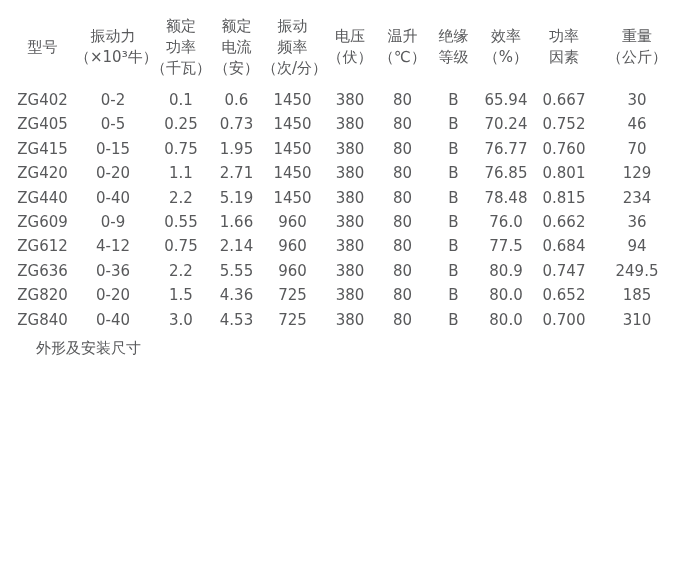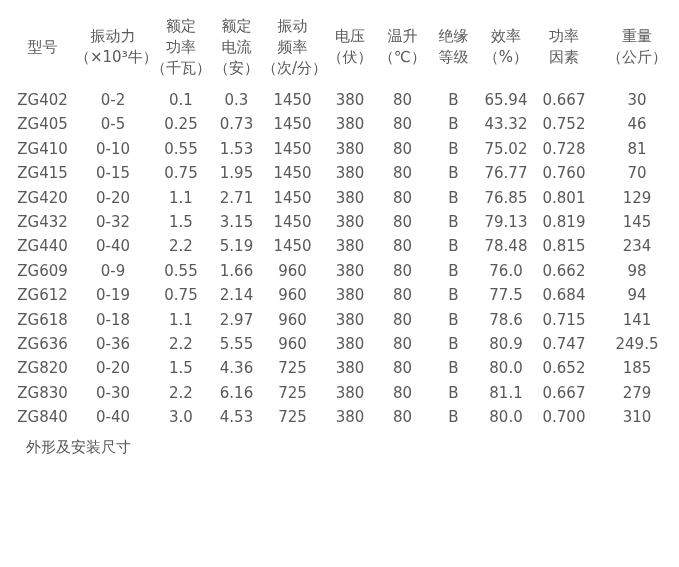--- a/index.html
+++ b/index.html
@@ -45,24 +45,25 @@
   }
   table.spec-table tbody td {
     height: 24.4px;
     line-height: 24.4px;
   }
   table.spec-table th:first-child,
   table.spec-table td:first-child {
     padding-left: 10px;
   }
   .footer-note {
-    margin: 7px 0 0 26px;
+    margin: 7px 0 0 36px;
     font-size: 15px;
     line-height: 21px;
     color: #58595b;
+    font-family: Liberation Mono, monospace;
   }
 </style>
 </head>
 <body>
 
 <div class="page">
 
   <table class="spec-table">
     <colgroup>
       <col style="width:75px">
@@ -125,54 +126,41 @@
             <span class="hline">重量</span>
             <span class="hline">（公斤）</span>
           </th>
         </tr>
     </thead>
     <tbody id="table-body">
         <tr>
           <td>ZG402</td>
           <td>0-2</td>
           <td>0.1</td>
-          <td>0.3</td>
+          <td>0.6</td>
           <td>1450</td>
           <td>380</td>
           <td>80</td>
           <td>B</td>
           <td>65.94</td>
           <td>0.667</td>
           <td>30</td>
         </tr>
         <tr>
           <td>ZG405</td>
           <td>0-5</td>
           <td>0.25</td>
           <td>0.73</td>
           <td>1450</td>
           <td>380</td>
           <td>80</td>
           <td>B</td>
-          <td>43.32</td>
+          <td>70.24</td>
           <td>0.752</td>
           <td>46</td>
-        </tr>
-        <tr>
-          <td>ZG410</td>
-          <td>0-10</td>
-          <td>0.55</td>
-          <td>1.53</td>
-          <td>1450</td>
-          <td>380</td>
-          <td>80</td>
-          <td>B</td>
-          <td>75.02</td>
-          <td>0.728</td>
-          <td>81</td>
         </tr>
         <tr>
           <td>ZG415</td>
           <td>0-15</td>
           <td>0.75</td>
           <td>1.95</td>
           <td>1450</td>
           <td>380</td>
           <td>80</td>
           <td>B</td>
@@ -185,33 +173,20 @@
           <td>0-20</td>
           <td>1.1</td>
           <td>2.71</td>
           <td>1450</td>
           <td>380</td>
           <td>80</td>
           <td>B</td>
           <td>76.85</td>
           <td>0.801</td>
           <td>129</td>
-        </tr>
-        <tr>
-          <td>ZG432</td>
-          <td>0-32</td>
-          <td>1.5</td>
-          <td>3.15</td>
-          <td>1450</td>
-          <td>380</td>
-          <td>80</td>
-          <td>B</td>
-          <td>79.13</td>
-          <td>0.819</td>
-          <td>145</td>
         </tr>
         <tr>
           <td>ZG440</td>
           <td>0-40</td>
           <td>2.2</td>
           <td>5.19</td>
           <td>1450</td>
           <td>380</td>
           <td>80</td>
           <td>B</td>
@@ -223,47 +198,34 @@
           <td>ZG609</td>
           <td>0-9</td>
           <td>0.55</td>
           <td>1.66</td>
           <td>960</td>
           <td>380</td>
           <td>80</td>
           <td>B</td>
           <td>76.0</td>
           <td>0.662</td>
-          <td>98</td>
+          <td>36</td>
         </tr>
         <tr>
           <td>ZG612</td>
-          <td>0-19</td>
+          <td>4-12</td>
           <td>0.75</td>
           <td>2.14</td>
           <td>960</td>
           <td>380</td>
           <td>80</td>
           <td>B</td>
           <td>77.5</td>
           <td>0.684</td>
           <td>94</td>
-        </tr>
-        <tr>
-          <td>ZG618</td>
-          <td>0-18</td>
-          <td>1.1</td>
-          <td>2.97</td>
-          <td>960</td>
-          <td>380</td>
-          <td>80</td>
-          <td>B</td>
-          <td>78.6</td>
-          <td>0.715</td>
-          <td>141</td>
         </tr>
         <tr>
           <td>ZG636</td>
           <td>0-36</td>
           <td>2.2</td>
           <td>5.55</td>
           <td>960</td>
           <td>380</td>
           <td>80</td>
           <td>B</td>
@@ -278,33 +240,20 @@
           <td>4.36</td>
           <td>725</td>
           <td>380</td>
           <td>80</td>
           <td>B</td>
           <td>80.0</td>
           <td>0.652</td>
           <td>185</td>
         </tr>
         <tr>
-          <td>ZG830</td>
-          <td>0-30</td>
-          <td>2.2</td>
-          <td>6.16</td>
-          <td>725</td>
-          <td>380</td>
-          <td>80</td>
-          <td>B</td>
-          <td>81.1</td>
-          <td>0.667</td>
-          <td>279</td>
-        </tr>
-        <tr>
           <td>ZG840</td>
           <td>0-40</td>
           <td>3.0</td>
           <td>4.53</td>
           <td>725</td>
           <td>380</td>
           <td>80</td>
           <td>B</td>
           <td>80.0</td>
           <td>0.700</td>

